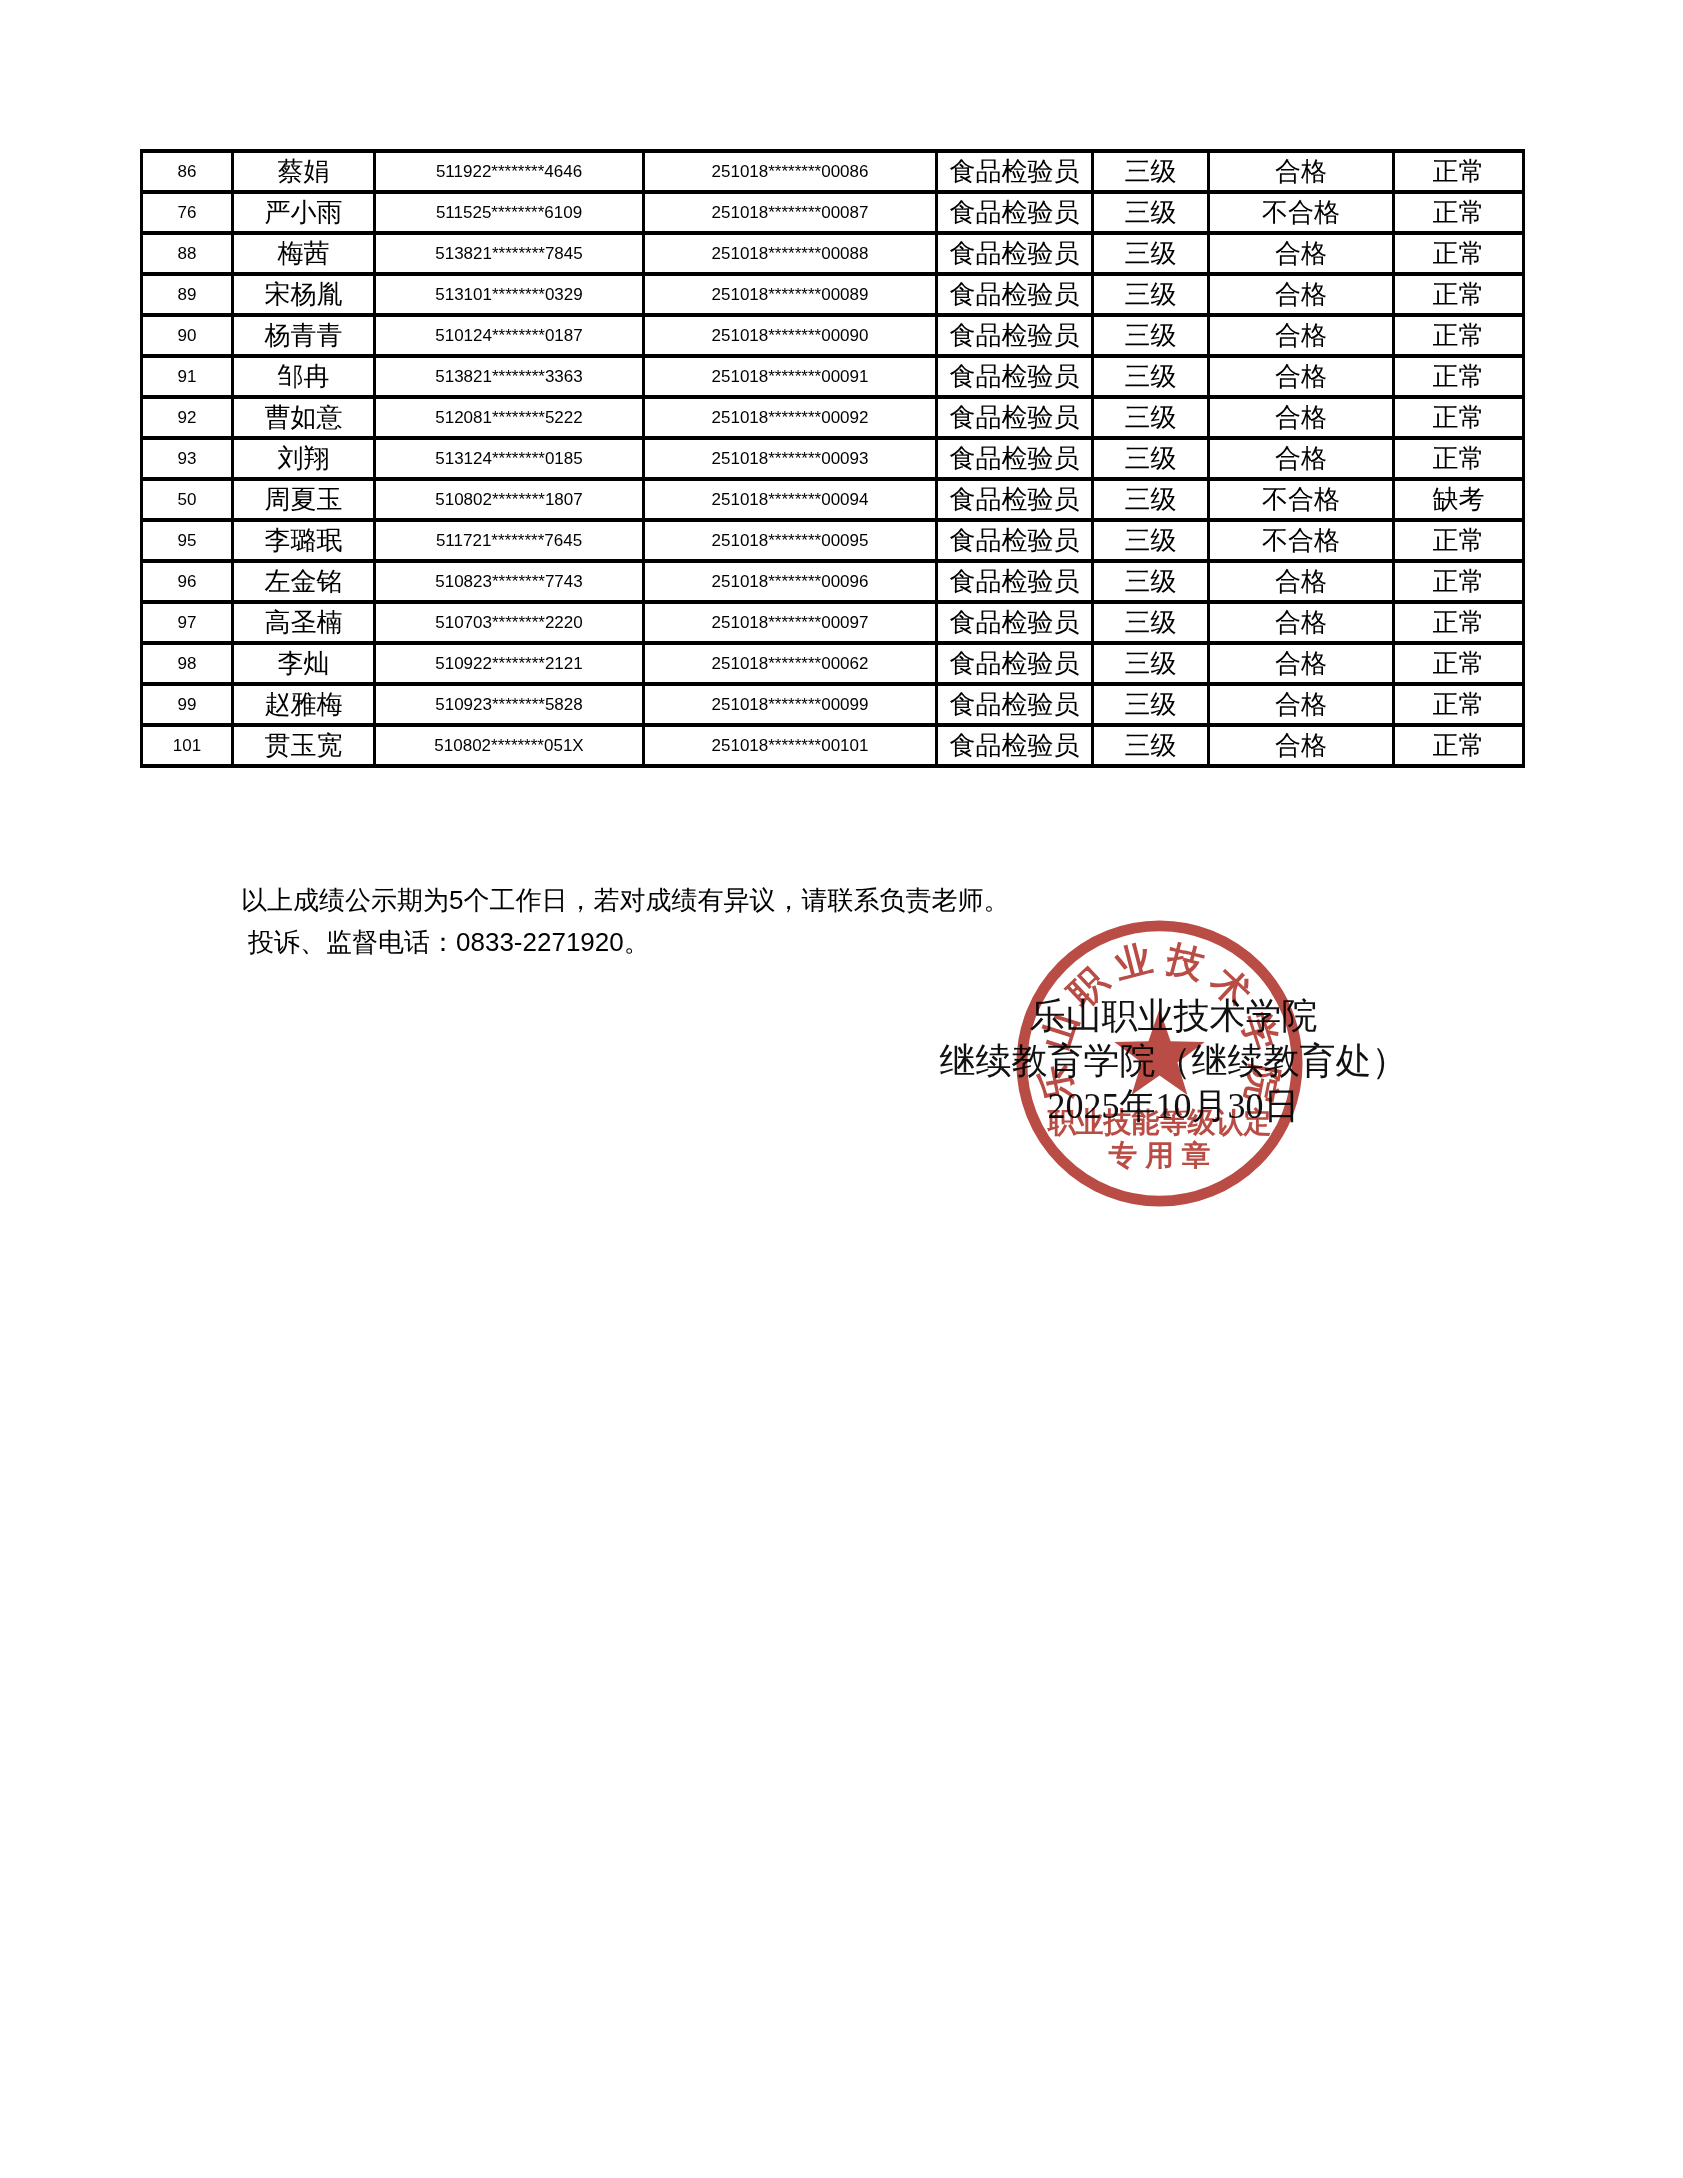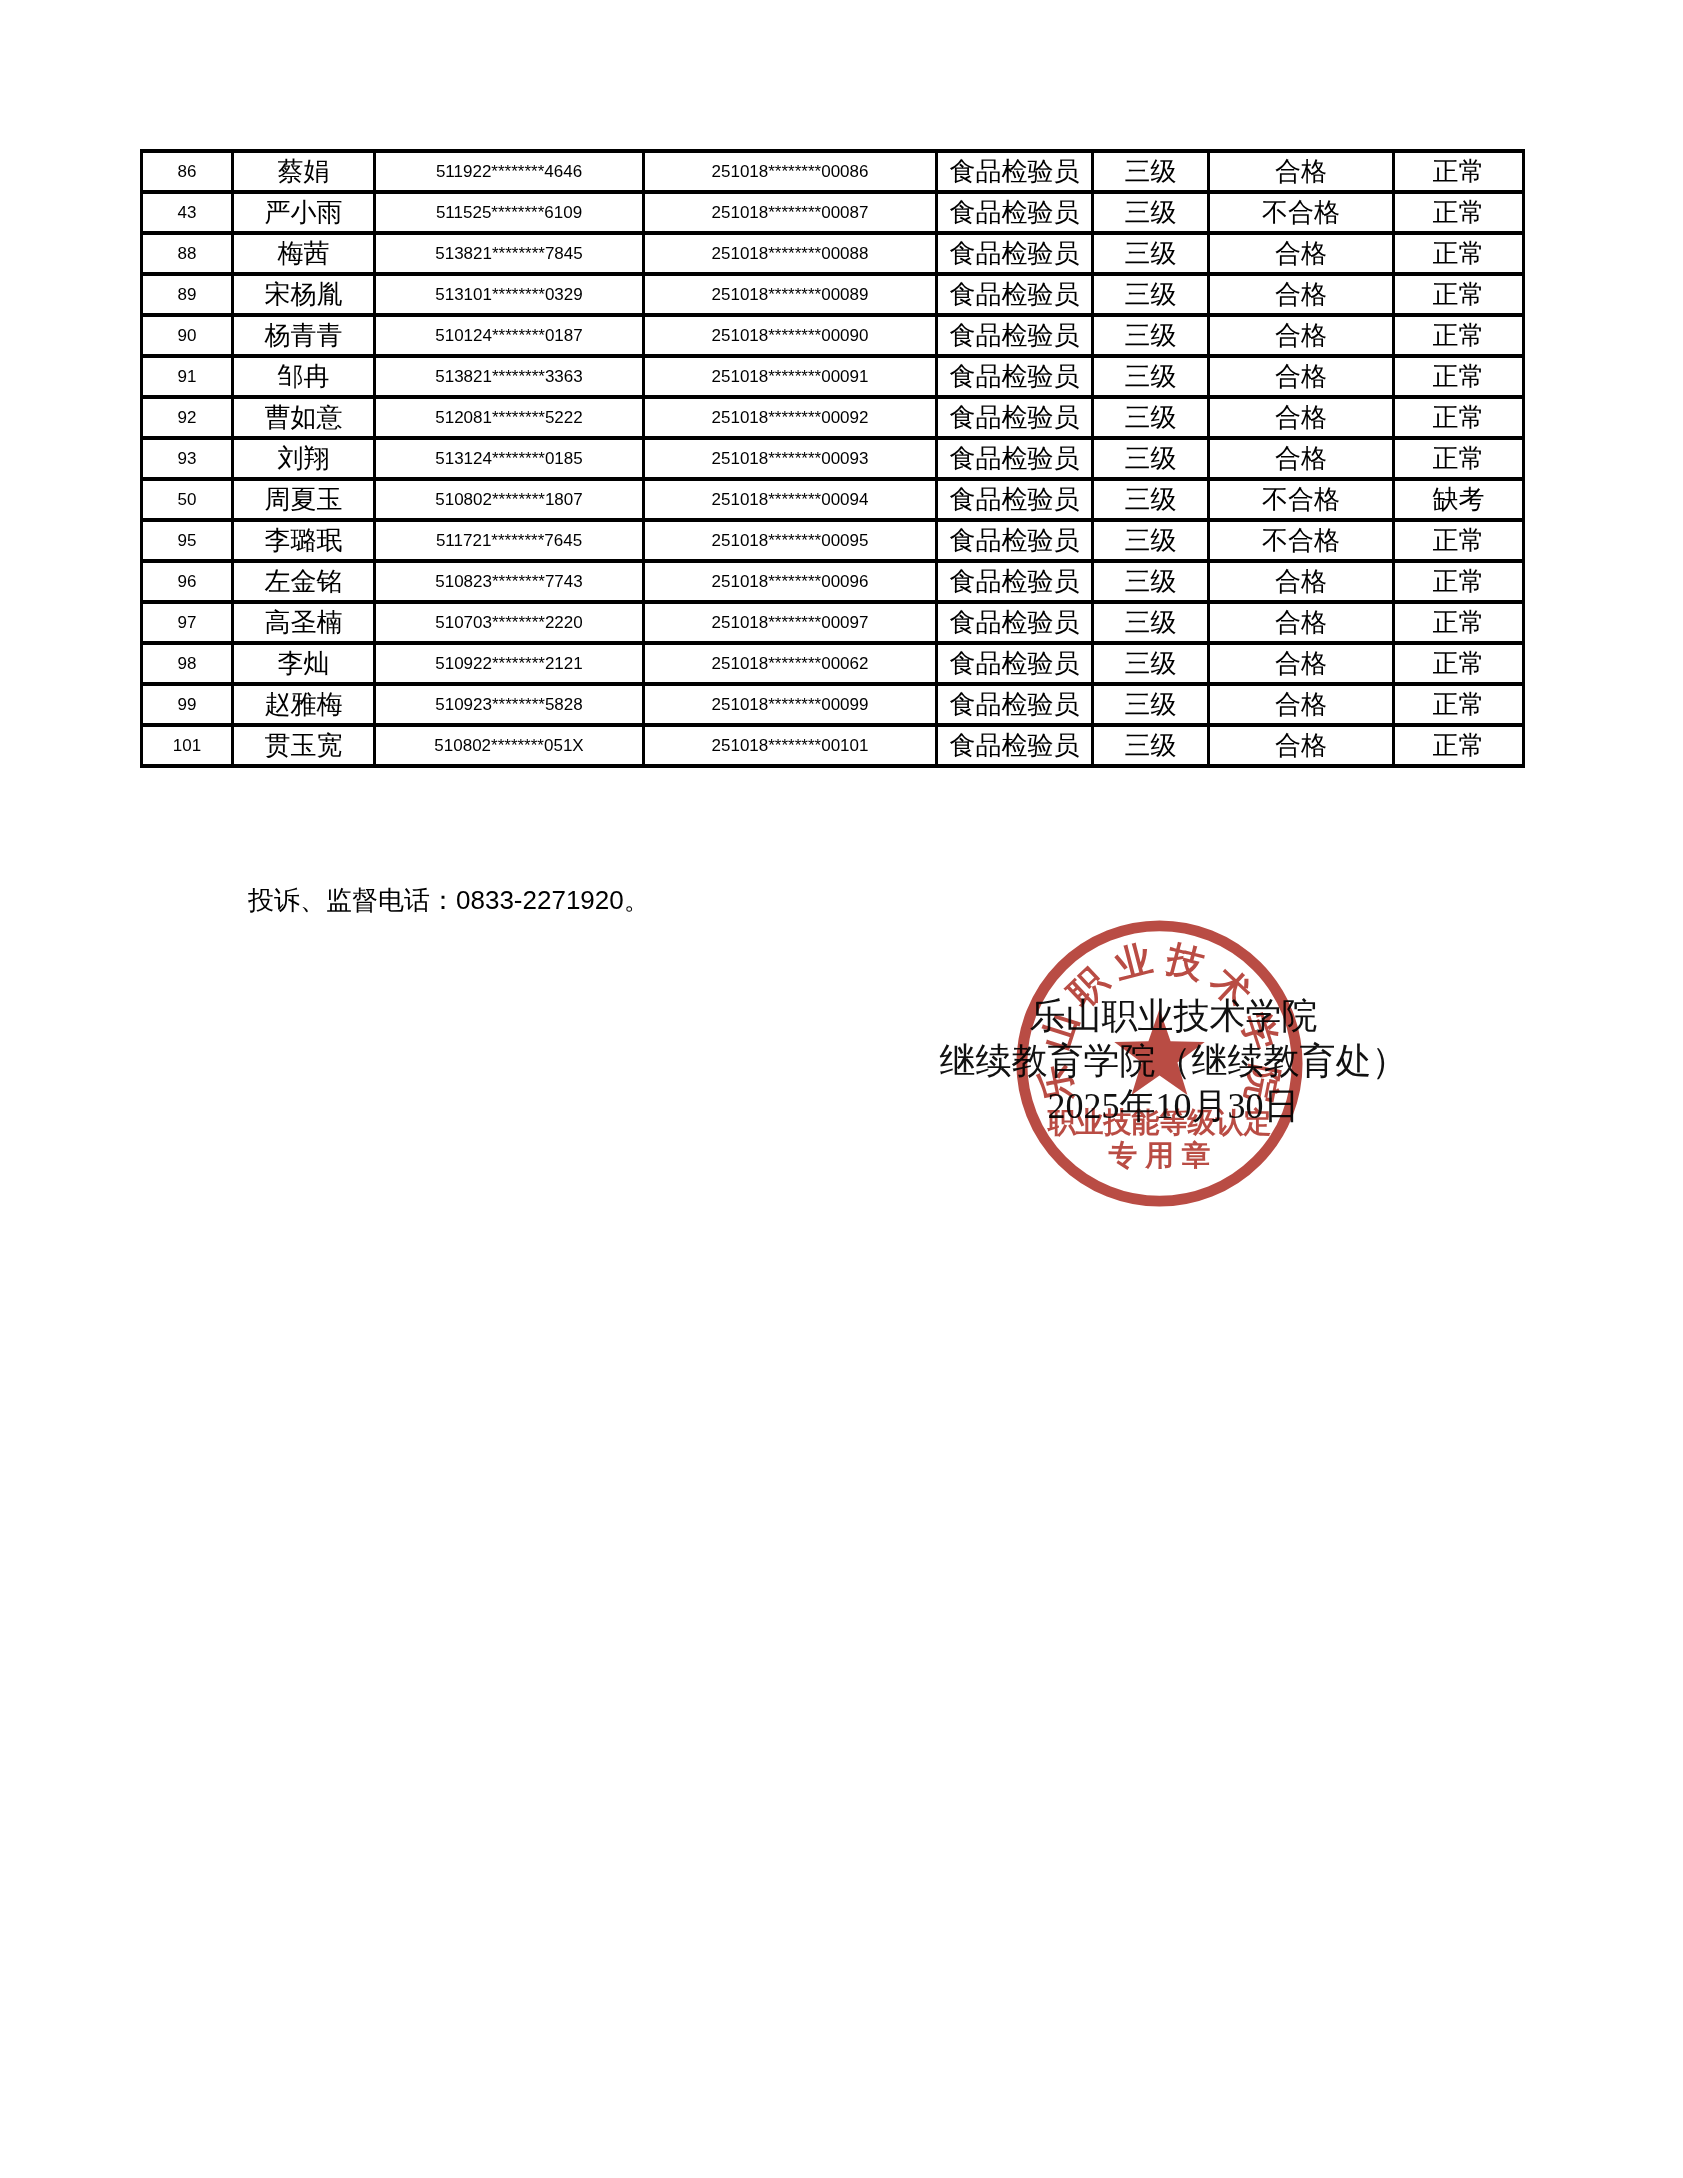--- a/index.html
+++ b/index.html
@@ -92,21 +92,21 @@
           <td class="col-0">86</td>
           <td class="col-1">蔡娟</td>
           <td class="col-2">511922********4646</td>
           <td class="col-3">251018********00086</td>
           <td class="col-4">食品检验员</td>
           <td class="col-5">三级</td>
           <td class="col-6">合格</td>
           <td class="col-7">正常</td>
         </tr>
         <tr>
-          <td class="col-0">43</td>
+          <td class="col-0">76</td>
           <td class="col-1">严小雨</td>
           <td class="col-2">511525********6109</td>
           <td class="col-3">251018********00087</td>
           <td class="col-4">食品检验员</td>
           <td class="col-5">三级</td>
           <td class="col-6">不合格</td>
           <td class="col-7">正常</td>
         </tr>
         <tr>
           <td class="col-0">88</td>
@@ -235,20 +235,21 @@
           <td class="col-3">251018********00101</td>
           <td class="col-4">食品检验员</td>
           <td class="col-5">三级</td>
           <td class="col-6">合格</td>
           <td class="col-7">正常</td>
         </tr>
       </tbody>
   </table>
 
   <div class="notice">
+    <div class="notice-line">以上成绩公示期为5个工作日，若对成绩有异议，请联系负责老师。</div>
     <div class="notice-line notice-line2">投诉、监督电话：0833-2271920。</div>
   </div>
 
   <div class="signature">
     <div>乐山职业技术学院</div>
     <div>继续教育学院（继续教育处）</div>
     <div>2025年10月30日</div>
   </div>
 
   <svg class="seal" viewBox="0 0 300 300" xmlns="http://www.w3.org/2000/svg">

